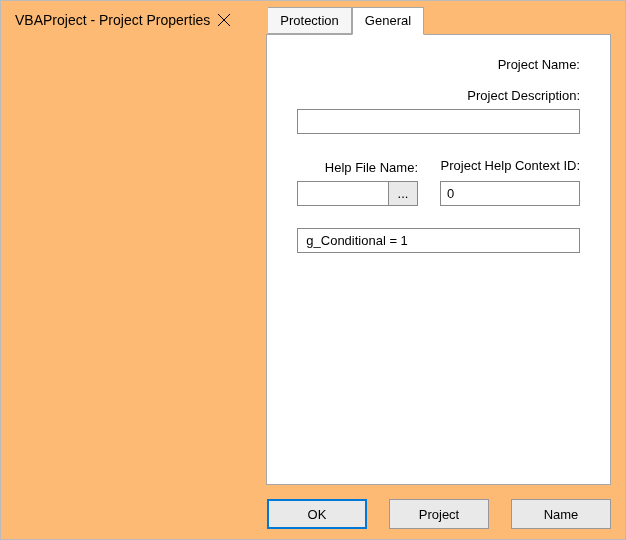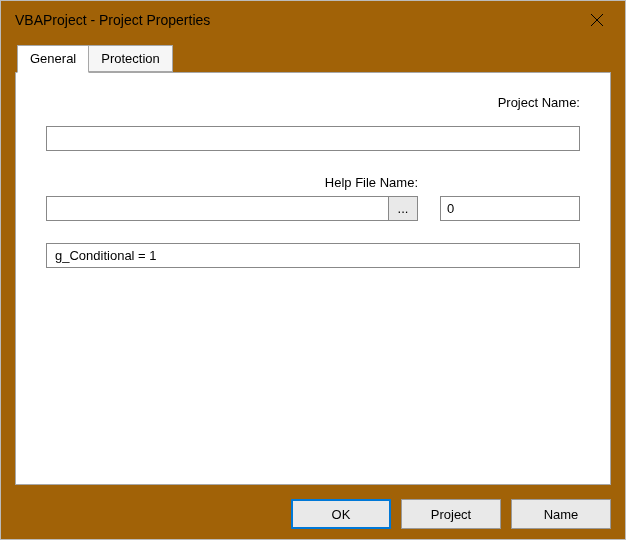--- a/index.html
+++ b/index.html
@@ -13,23 +13,23 @@
       background: #fff;
       color: #000;
       width: 626px;
       height: 540px;
       overflow: hidden;
     }
     .window {
       width: 626px;
       height: 540px;
       border: 1px solid #bbb;
-      background: #a16207;
-      display: flex;
-      flex-direction: column;
+      background: #fdba74;
+      display: flex;
+      flex-direction: row;
     }
     .titlebar {
       height: 38px;
       display: flex;
       align-items: center;
       justify-content: space-between;
       padding: 0 14px 0 14px;
     }
     .titlebar-title {
       font-size: 14px;
@@ -146,21 +146,21 @@
     .context-id-col .field-label {
       line-height: 1.3;
     }
     .cond-input {
       font-family: inherit;
       padding-left: 8px;
     }
     .button-row {
       display: flex;
       justify-content: flex-end;
-      gap: 10px;
+      gap: 22px;
       padding-top: 14px;
     }
     .dlg-btn {
       width: 100px;
       height: 30px;
       border: 1px solid #999;
       background: #e9e9e9;
       font-family: inherit;
       font-size: 13px;
       cursor: pointer;
@@ -181,49 +181,51 @@
         <line x1="1" y1="1" x2="13" y2="13"></line>
         <line x1="13" y1="1" x2="1" y2="13"></line>
       </svg>
     </div>
   </div>
 
   <div class="body-area">
 
     <div class="tab-region">
       <div class="tab-strip">
+        <div class="tab inactive">
+          <span>Protection</span>
+        </div>
         <div class="tab active">
           <span>General</span>
         </div>
-        <div class="tab inactive">
-          <span>Protection</span>
-        </div>
       </div>
 
       <div class="tab-panel">
 
         <div class="field-group">
           <label class="field-label">Project Name:</label>
         </div>
 
         <div class="field-group">
+          <label class="field-label">Project Description:</label>
           <input type="text" class="text-input" value="" style="">
         </div>
 
         <div class="help-row">
           <div class="help-file-col">
             <label class="field-label">Help File Name:</label>
             <div class="help-file-input-row">
               <input type="text" class="text-input" value="" style="">
               <button class="browse-btn">
                 <span>...</span>
               </button>
             </div>
           </div>
           <div class="context-id-col">
+            <label class="field-label">Project Help Context ID:</label>
             <input type="text" class="text-input" value="0" style="">
           </div>
         </div>
 
         <div class="field-group" style="margin-top:22px;">
           <input type="text" class="text-input cond-input" value="g_Conditional = 1" style="">
         </div>
 
       </div>
     </div>

